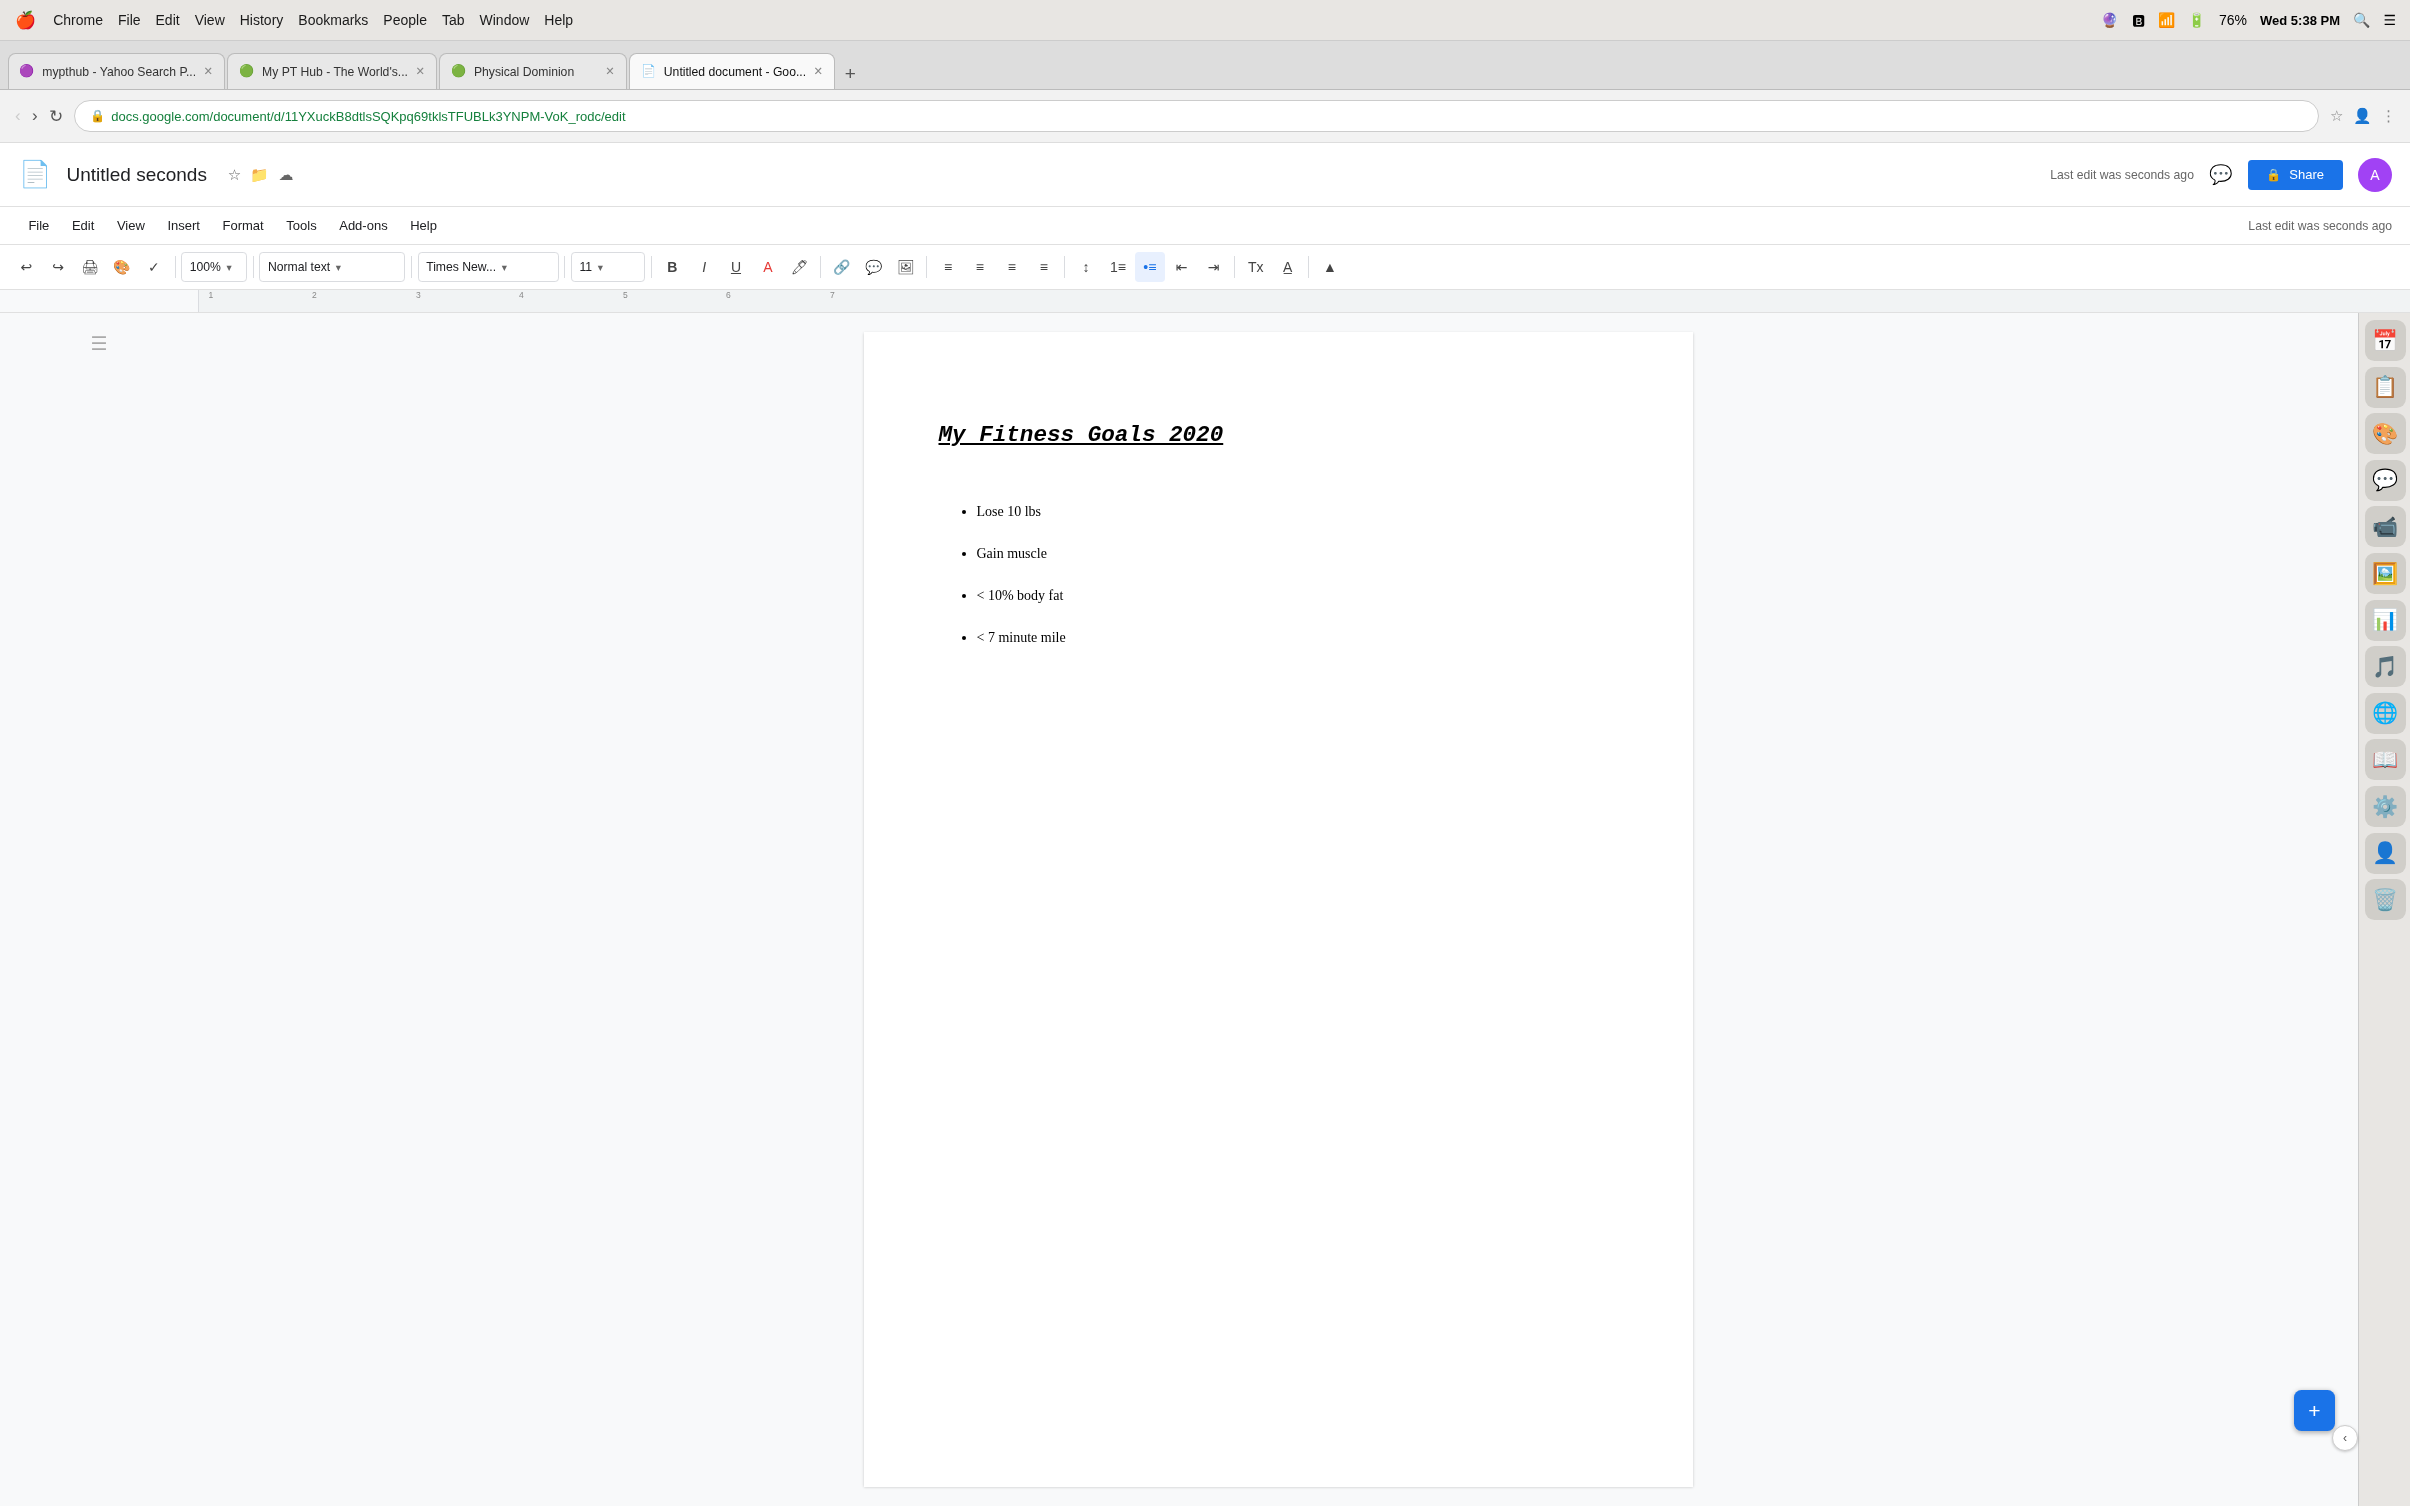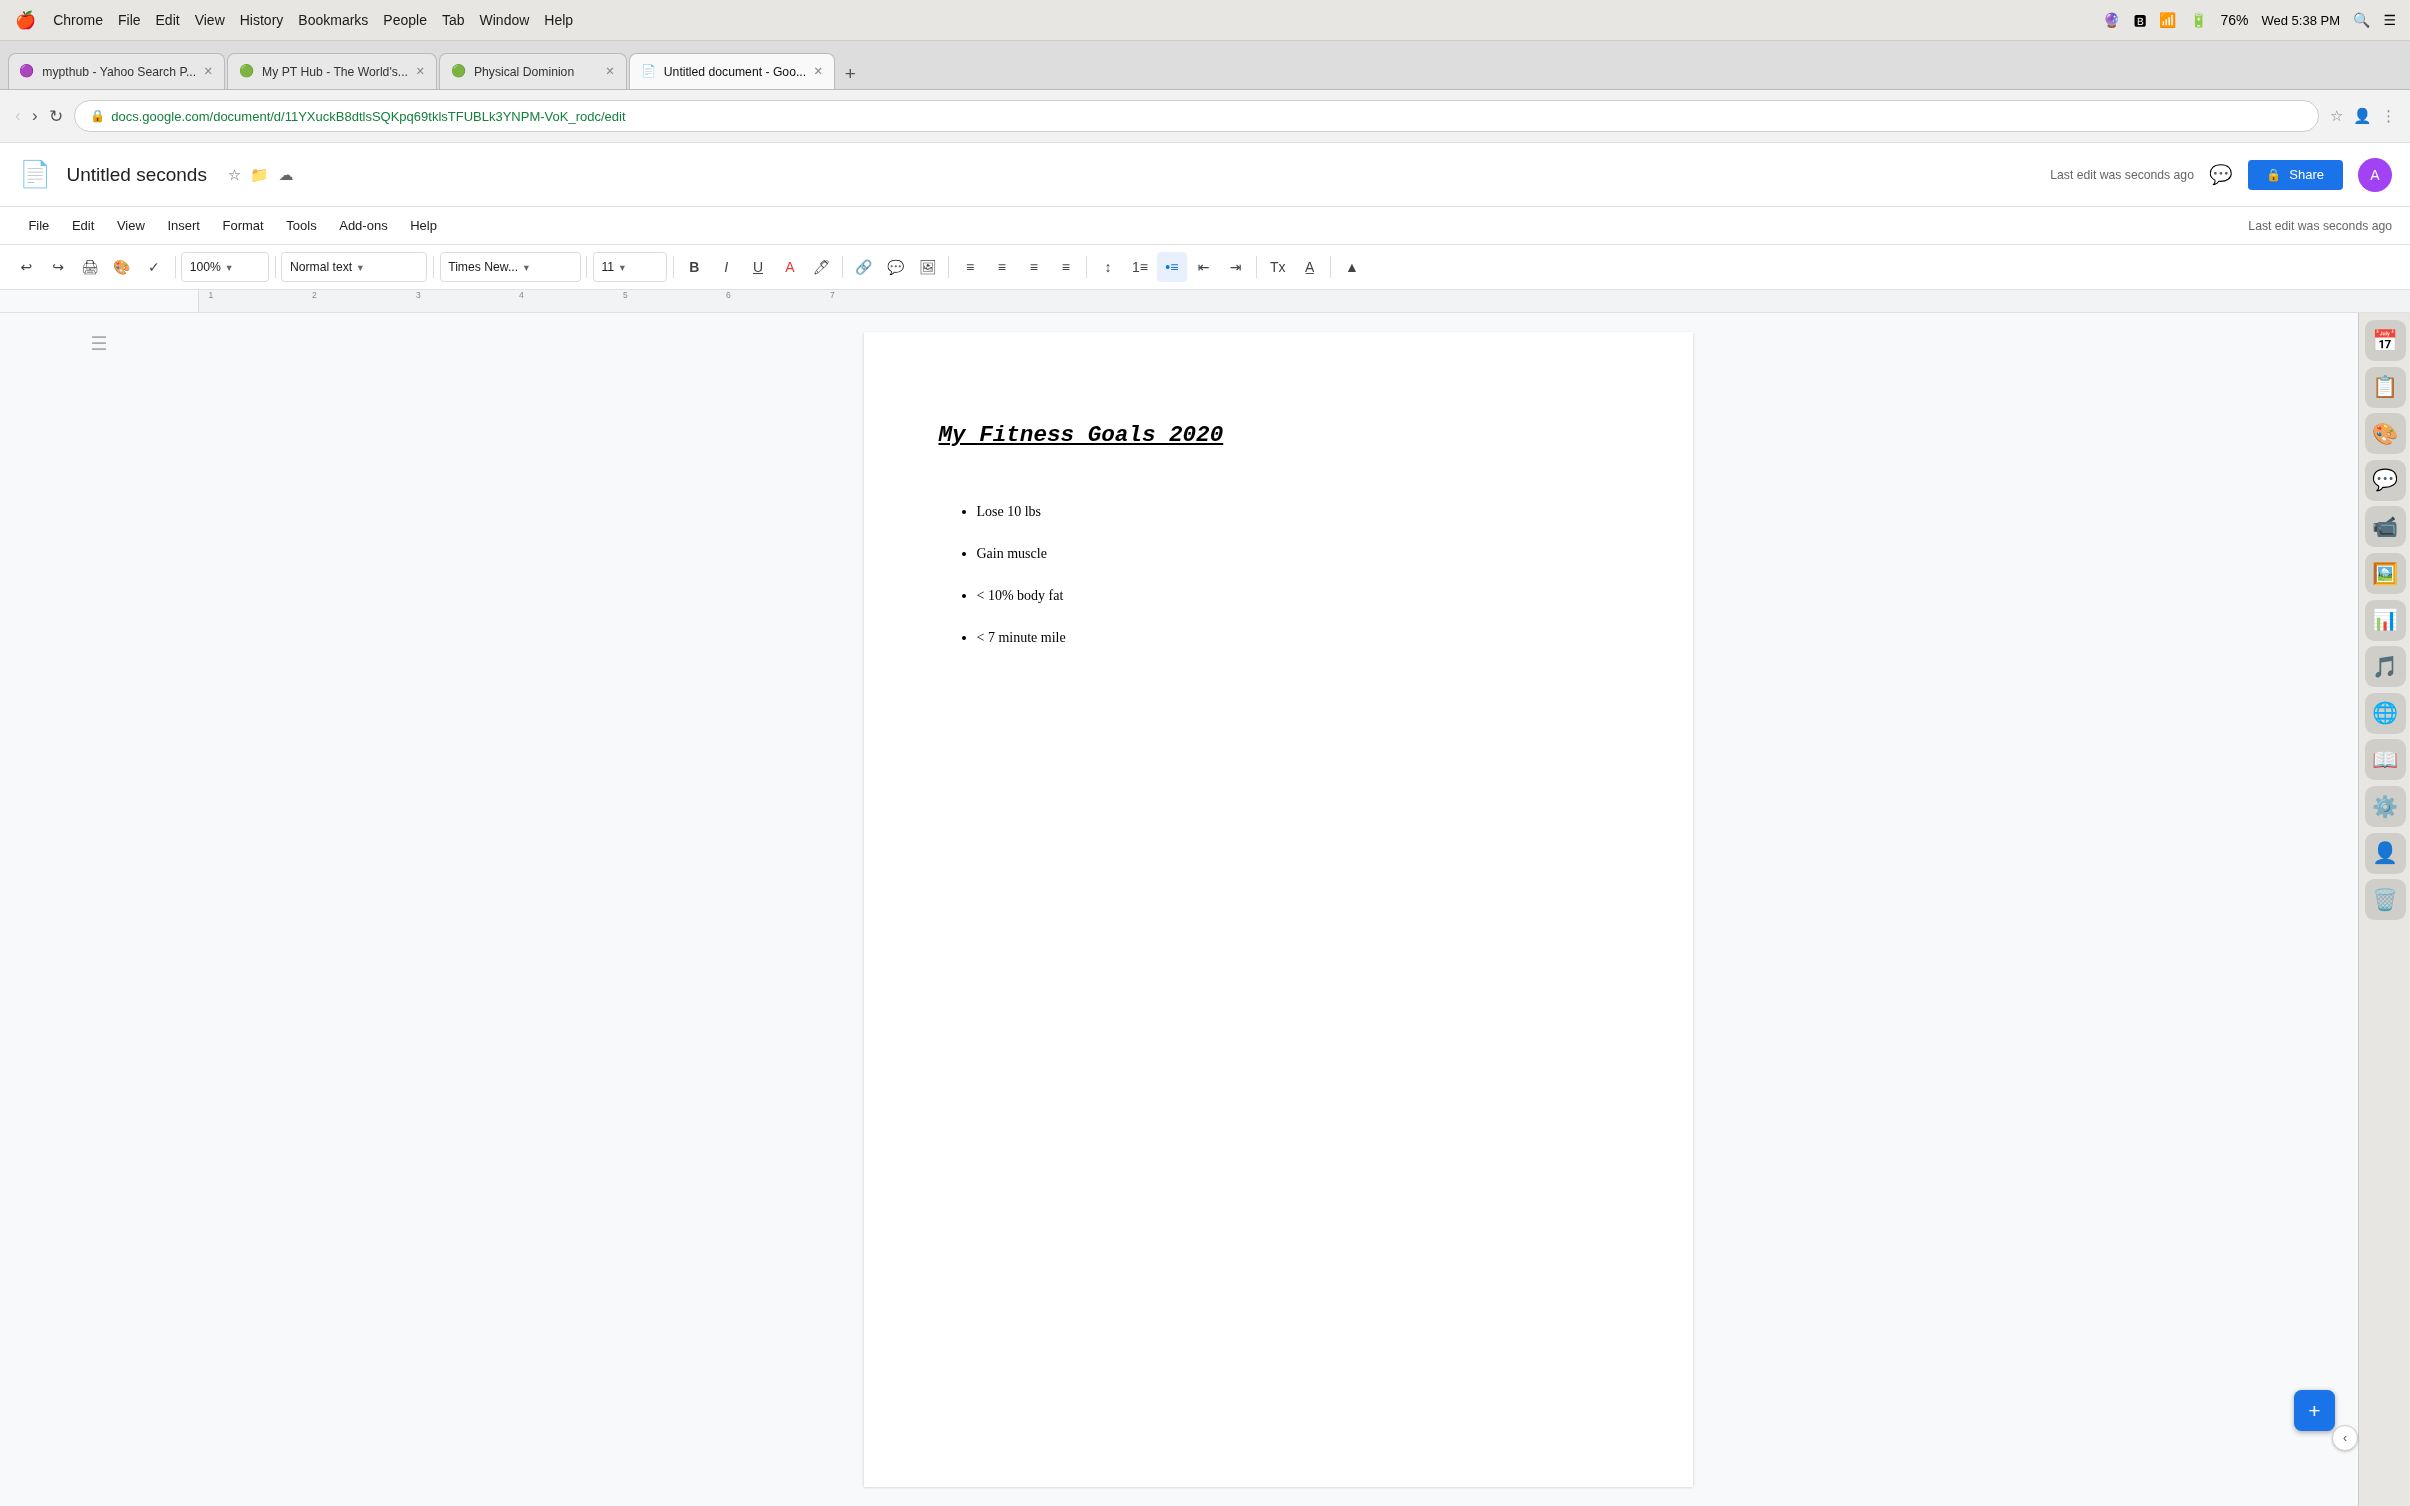--- a/index.html
+++ b/index.html
@@ -10,21 +10,21 @@
       width: 100%; height: 41px; background: #e8e6e3;
       display: flex; align-items: center; padding: 0 15px;
       border-bottom: 0.9px solid #ccc; position: relative; z-index: 100;
     }
     .menu-apple { font-size: 17px; margin-right: 17px; }
     .menu-item { font-size: 14px; margin-right: 15px; color: #1a1a1a; cursor: pointer; }
 
     .menubar-right {
       margin-left: auto; display: flex; align-items: center; gap: 13px;
     }
-    .menubar-time { font-size: 13px; font-weight: 400; }
+    .menubar-time { font-size: 13px; font-weight: 700; }
     .menubar-icon { font-size: 14px; }
 
     
     #browser {
       width: 100%; height: 1465px; background: #f5f5f5;
       display: flex; flex-direction: column;
     }
 
     
     #tabbar {
@@ -114,21 +114,21 @@
     .toolbar-btn {
       width: 30px; height: 30px; display: flex; align-items: center; justify-content: center;
       border-radius: 3.8px; cursor: pointer; font-size: 14px; color: #444; border: none; background: none;
     }
     .toolbar-select {
       height: 30px; border: 0.9px solid #dadce0; border-radius: 3.8px;
       padding: 0 7.5px; font-size: 12.2px; color: #202124; cursor: pointer;
       background: white; display: flex; align-items: center; gap: 5.6px;
     }
     .toolbar-select-arrow { font-size: 10.4px; color: #666; }
-    .zoom-select { width: 88px; }
+    .zoom-select { width: 66px; }
     .style-select { width: 146px; }
     .font-select { width: 141px; }
     .size-select { width: 74px; align-items: center; }
 
     .toolbar-btn-bold { font-weight: 700; font-size: 14px; }
     .toolbar-btn-italic { font-style: italic; font-size: 14px; }
     .toolbar-btn-underline { text-decoration: underline; font-size: 14px; }
 
     
     #ruler {

